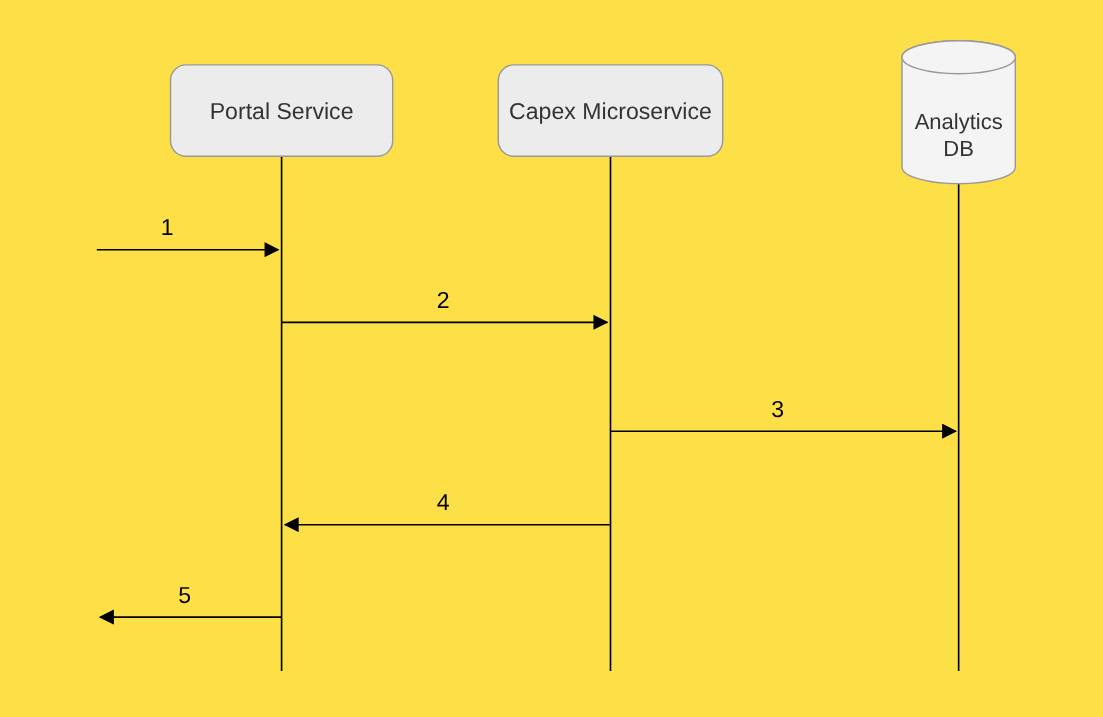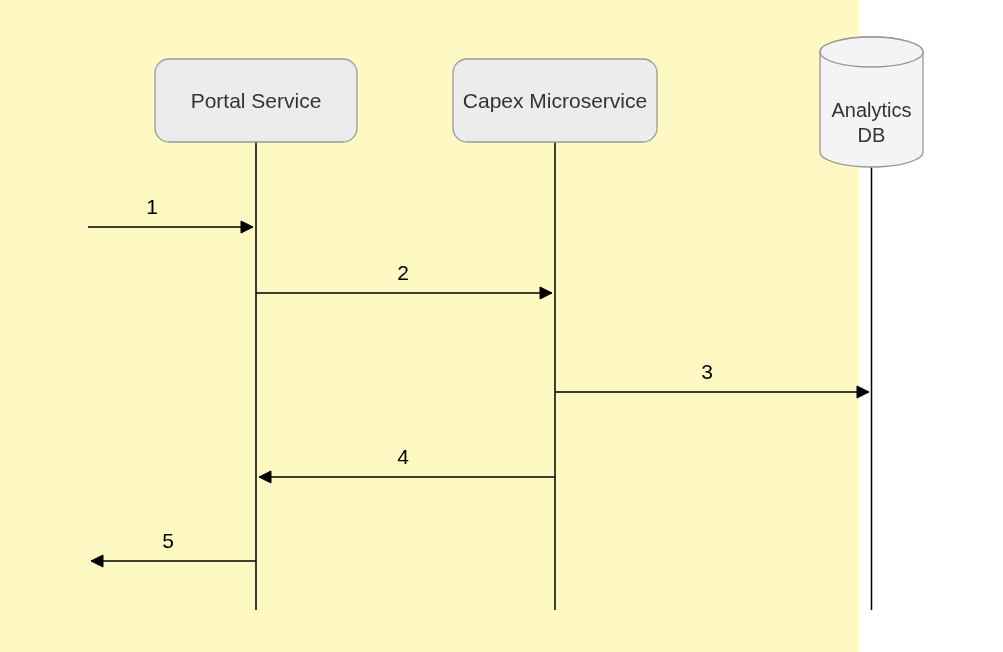--- a/index.html
+++ b/index.html
@@ -6,23 +6,23 @@
     margin: 0;
     padding: 0;
     background: #ffffff;
     width: 1003px;
     height: 652px;
     overflow: hidden;
     font-family: "Liberation Sans", sans-serif;
   }
   #stage {
     position: relative;
-    width: 859px;
+    width: 1003px;
     height: 652px;
-    background: #fef9c3;
+    background: #fde047;
     text-align: center;
   }
   svg { display: block; }
   .node-box {
     fill: #ececec;
     stroke: #999999;
     stroke-width: 1.3;
   }
   .cyl-body, .cyl-top {
     fill: #f4f4f4;

